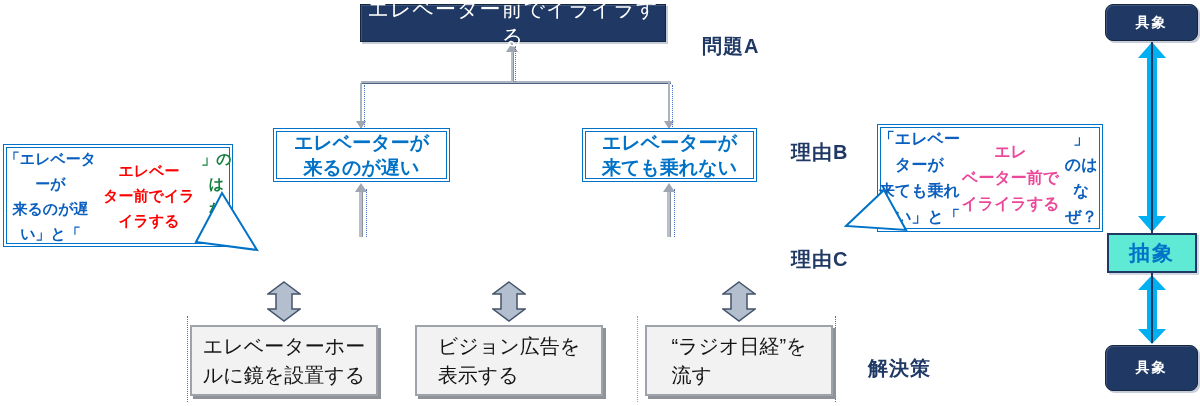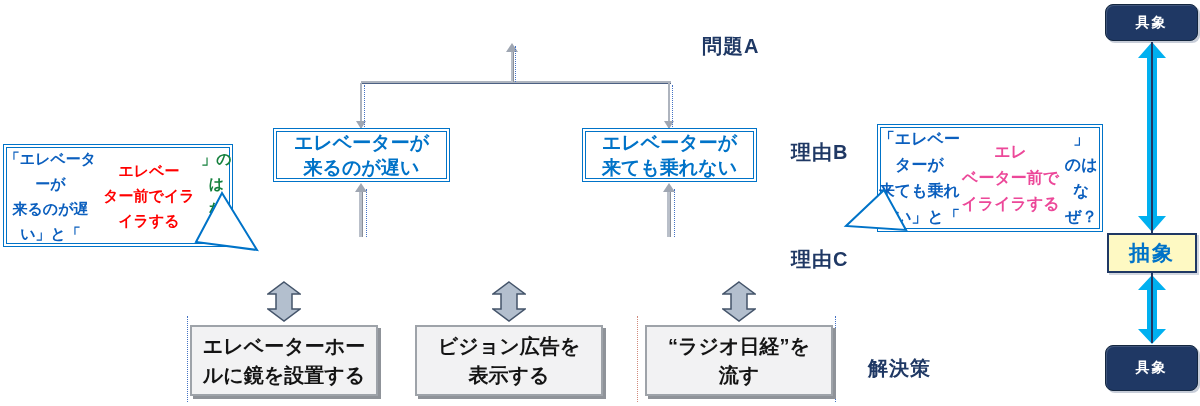--- a/index.html
+++ b/index.html
@@ -25,21 +25,21 @@
     box-shadow: inset 0 0 0 2px #fff, inset 0 0 0 3px #0073C8;
     color:#0073C8; font-weight:bold;
     display:flex; align-items:center; justify-content:center;
     text-align:center; white-space:pre-line;
   }
   .bbox { font-size:19px; line-height:25px; }
   .cbox { font-size:19px; letter-spacing:1px; }
 
   
   .chusho-box {
-    background:#fef9c3; border:2px solid #1F3864; color:#0073C8;
+    background:#5eead4; border:2px solid #1F3864; color:#0073C8;
     font-size:21px; font-weight:bold; letter-spacing:2px;
     display:flex; align-items:center; justify-content:center;
     box-shadow: 2px 2px 0 rgba(31,56,100,.2);
   }
 
   
   .bubble {
     background:#fff; border:1px solid #0073C8;
     box-shadow: inset 0 0 0 2px #fff, inset 0 0 0 3px #0073C8;
     display:flex; align-items:center; justify-content:center;
@@ -47,21 +47,21 @@
   }
   .bubble-l { font-size:15px; line-height:25px; }
   .bubble-r { font-size:16px; line-height:26px; }
   .tail { z-index:4; }
 
   
   .sol-box {
     background:#F2F2F3; border:2px solid #9EA3A9; color:#141414;
     box-shadow: 3px 3px 0 #8F9399;
     display:flex; align-items:center; justify-content:center;
-    text-align:center; white-space:pre-line; font-size:20px; line-height:29px;font-weight:bold;
+    text-align:left; white-space:pre-line; font-size:20px; line-height:29px;
   }
 
   
   .lab { color:#1F3864; font-weight:bold; font-size:20px; letter-spacing:1px; }
 
   
   .gray-line { background:#AEB4BE; }
   .gray-line-shaded { background:#B9BFC9; border-right:1px solid #8A8F99; }
   .navy-line { background:#1F3864; }
   .dot-blue { width:0; border-left:1px dotted #4472C4; }
@@ -100,20 +100,21 @@
   <svg class="abs" style="left:267px;top:281px;" width="34" height="41">
     <polygon points="17,1 33,13 25,13 25,28 33,28 17,40 1,28 9,28 9,13 1,13" fill="#B3BFCE" stroke="#44546A" stroke-width="1.5"></polygon>
   </svg>
   <svg class="abs" style="left:492px;top:281px;" width="34" height="41">
     <polygon points="17,1 33,13 25,13 25,28 33,28 17,40 1,28 9,28 9,13 1,13" fill="#B3BFCE" stroke="#44546A" stroke-width="1.5"></polygon>
   </svg>
   <svg class="abs" style="left:722px;top:281px;" width="34" height="41">
     <polygon points="17,1 33,13 25,13 25,28 33,28 17,40 1,28 9,28 9,13 1,13" fill="#B3BFCE" stroke="#44546A" stroke-width="1.5"></polygon>
   </svg>
 
+  <div class="abs navy-box problem-text" style="left:360px;top:4px;width:306px;height:38px;">エレベーター前でイライラする</div>
 
   <div class="abs blue-box bbox" style="left:273px;top:128px;width:177px;height:54px;">エレベーターが
 来るのが遅い</div>
   <div class="abs blue-box bbox" style="left:582px;top:128px;width:175px;height:54px;">エレベーターが
 来ても乗れない</div>
 
 
   <div class="abs sol-box" style="left:190px;top:325px;width:188px;height:71px;">エレベーターホー
 ルに鏡を設置する</div>
   <div class="abs sol-box" style="left:645px;top:325px;width:188px;height:71px;">“ラジオ日経”を

